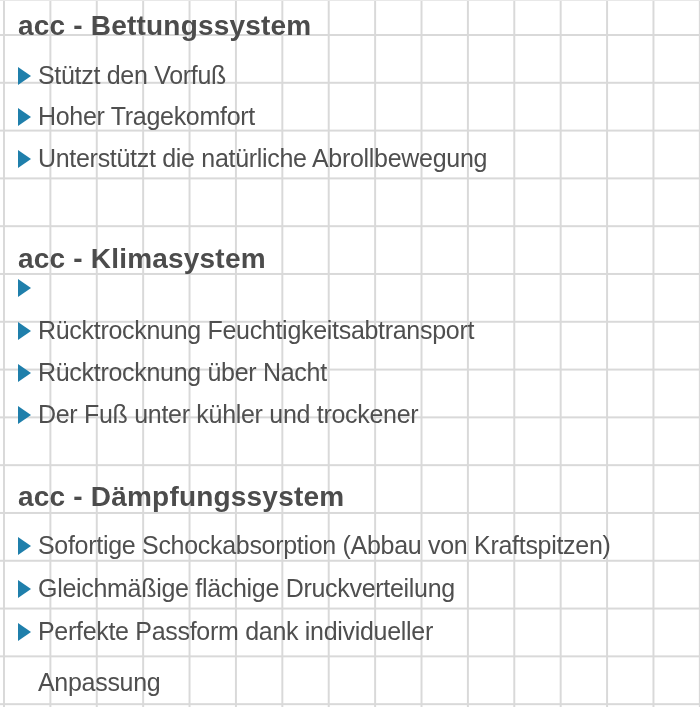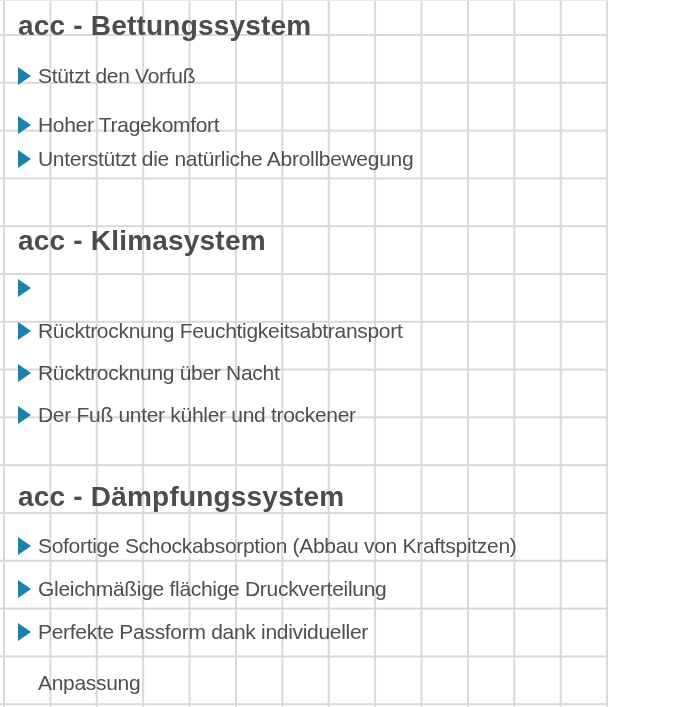--- a/index.html
+++ b/index.html
@@ -2,21 +2,21 @@
 <html><head>
 <meta charset="utf-8">
 <style>
   html, body {
     margin: 0;
     padding: 0;
     background: #ffffff;
   }
   .page {
     position: relative;
-    width: 608px;
+    width: 700px;
     height: 707px;
     background-color: #ffffff;
     
     background-image:
       linear-gradient(to right, #d9d9d9 2px, transparent 2px),
       linear-gradient(to bottom, #d9d9d9 2px, transparent 2px);
     background-size: 46.4px 47.8px, 46.4px 47.8px;
     background-position: 3px 0, 0 33px;
     overflow: hidden;
     border-top: 1px solid #e8e8e8;
@@ -51,46 +51,46 @@
     width: 0;
     height: 0;
     border-left: 13px solid #1f7fab;
     border-top: 9.5px solid transparent;
     border-bottom: 9.5px solid transparent;
     margin-right: 7px;
     flex: 0 0 auto;
   }
   .item-text {
     font-family: "Liberation Sans", sans-serif;
-    font-size: 21px;
+    font-size: 25px;
     letter-spacing: -0.3px;
     color: #4f4f4f;
   }
 </style>
 </head>
 <body>
 
 <div class="page">
 
   <div class="section-title" style="top:7px">acc - Bettungssystem</div>
 
   <div class="item-row" style="top:53px">
     <span class="bullet"></span>
     <span class="item-text">Stützt den Vorfuß</span>
   </div>
-  <div class="item-row" style="top:102px">
+  <div class="item-row" style="top:94px">
     <span class="bullet"></span>
     <span class="item-text">Hoher Tragekomfort</span>
   </div>
   <div class="item-row" style="top:136px">
     <span class="bullet"></span>
     <span class="item-text">Unterstützt die natürliche Abrollbewegung</span>
   </div>
 
-  <div class="section-title" style="top:222px">acc - Klimasystem</div>
+  <div class="section-title" style="top:240px">acc - Klimasystem</div>
 
   <div class="item-row" style="top:265px">
     <span class="bullet"></span>
   </div>
   <div class="item-row" style="top:308px">
     <span class="bullet"></span>
     <span class="item-text">Rücktrocknung Feuchtigkeitsabtransport</span>
   </div>
   <div class="item-row" style="top:350px">
     <span class="bullet"></span>

